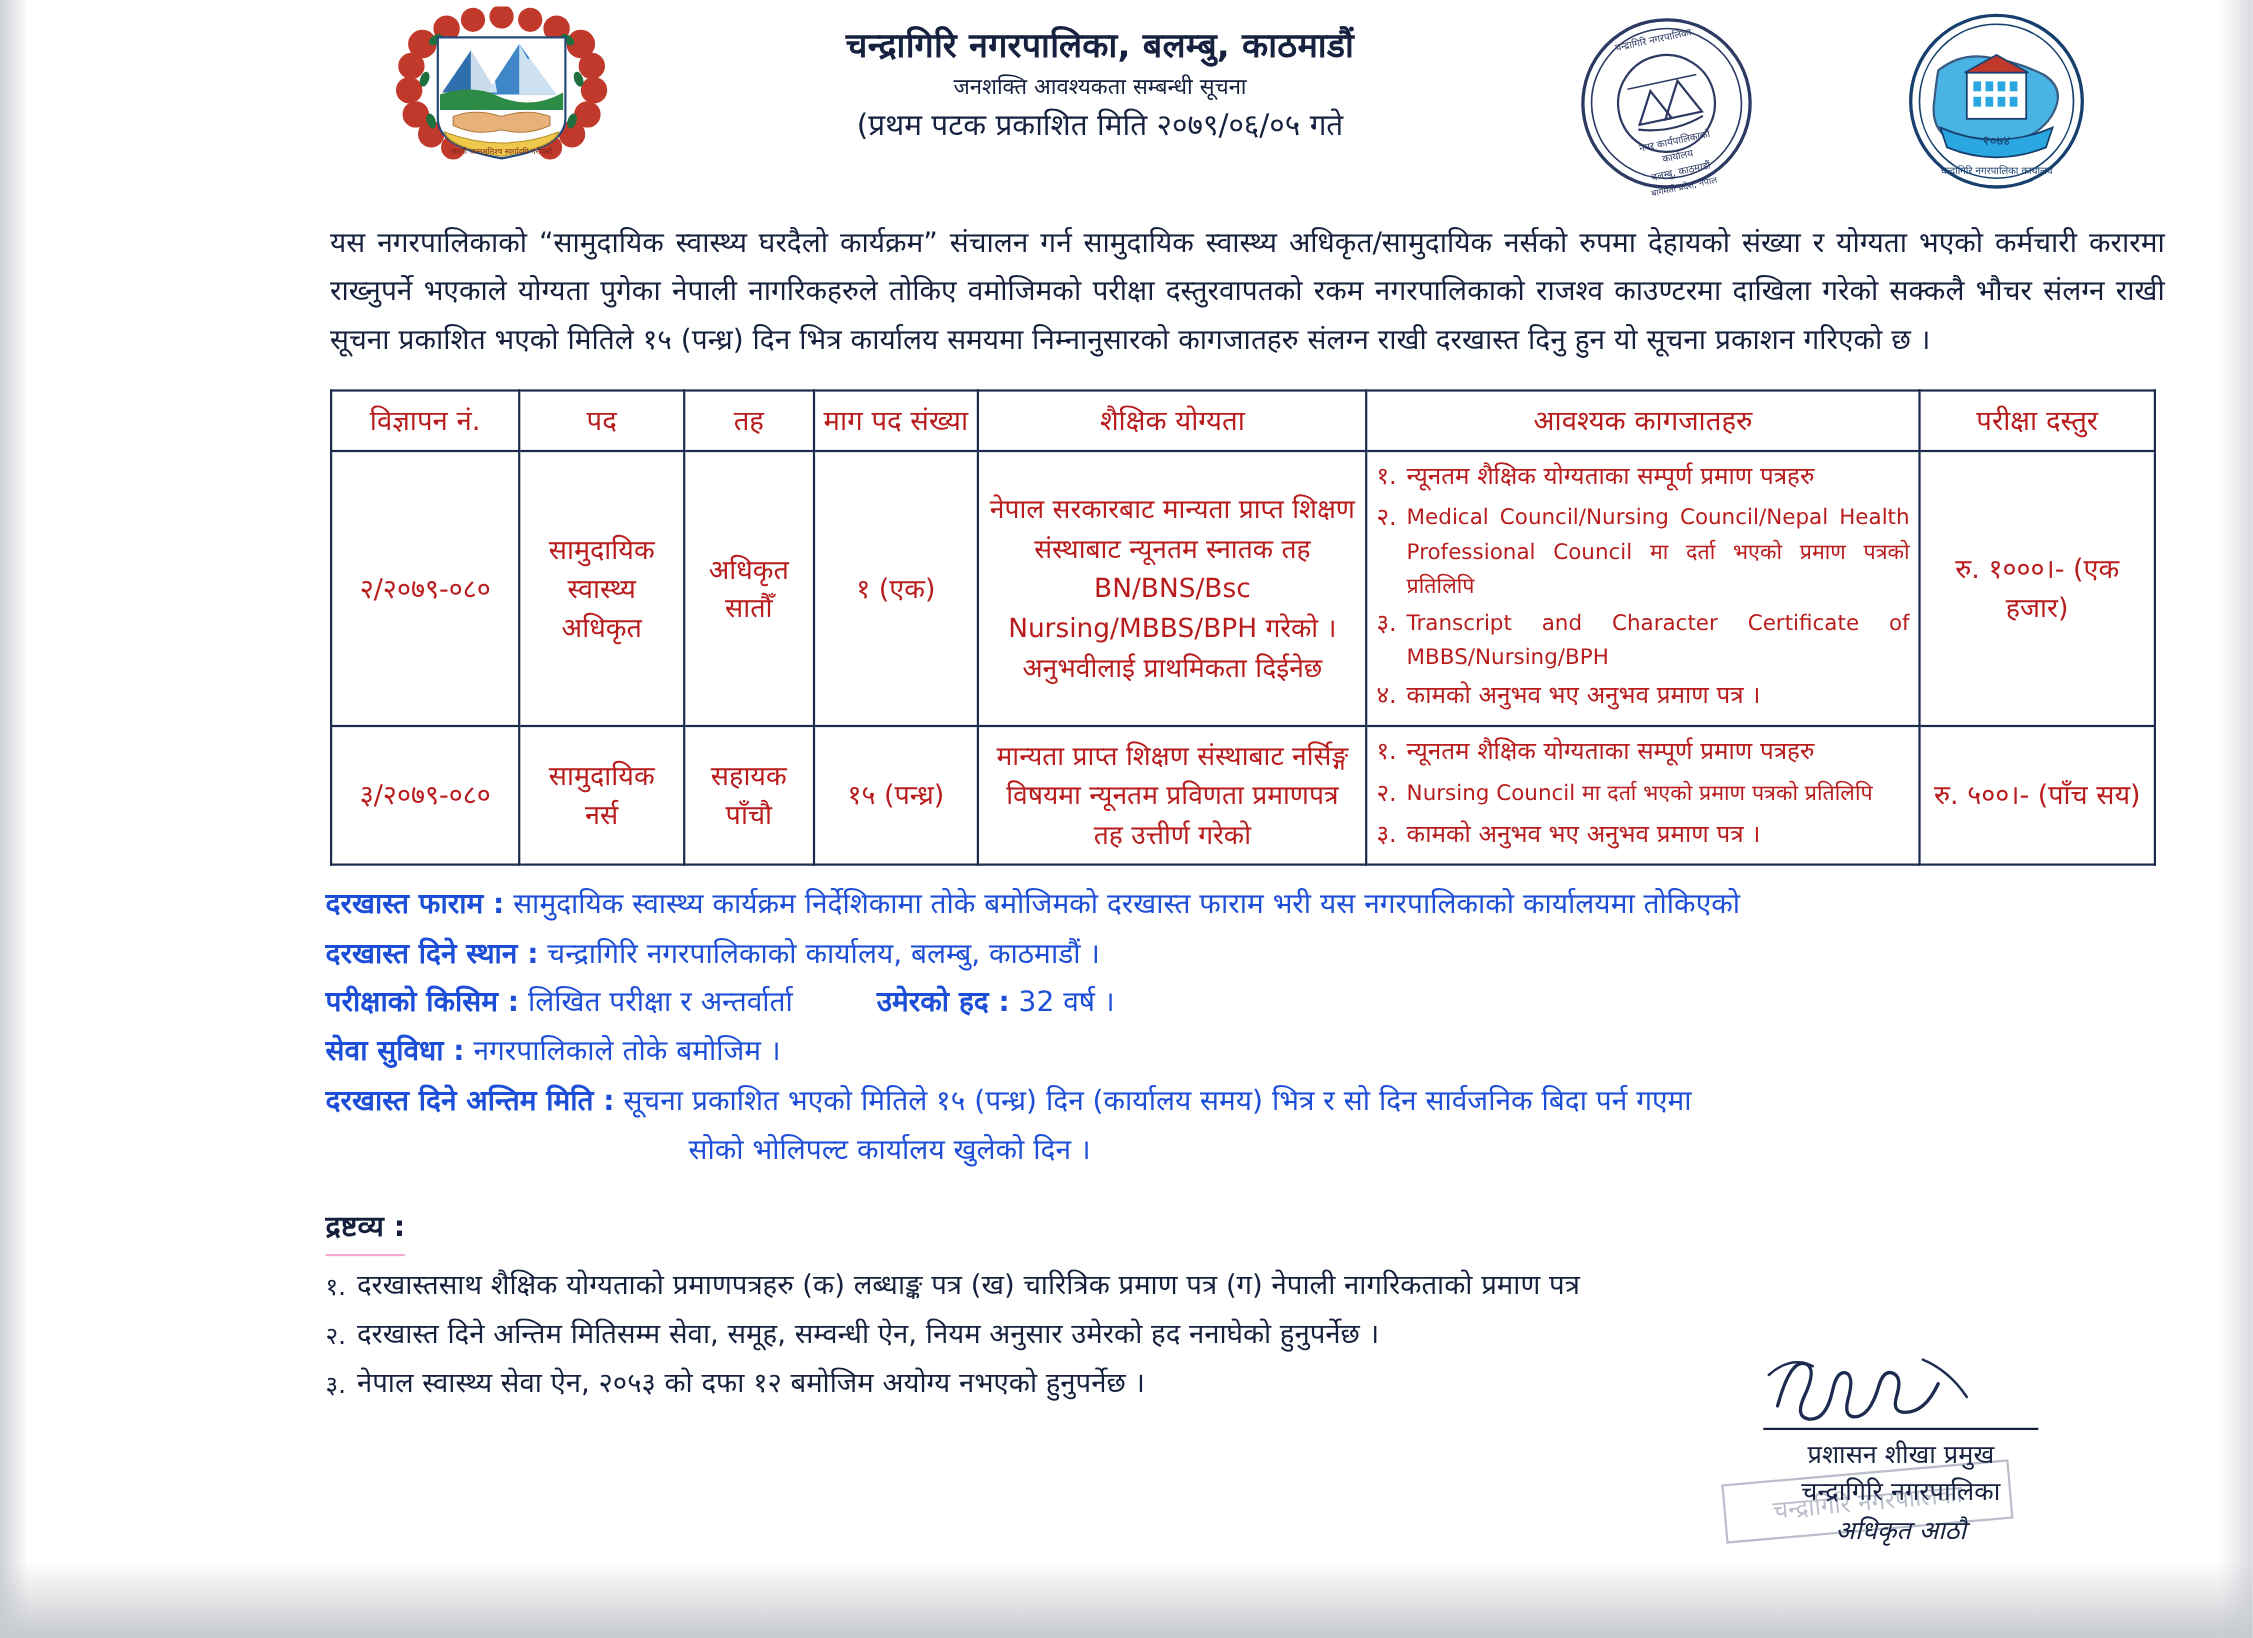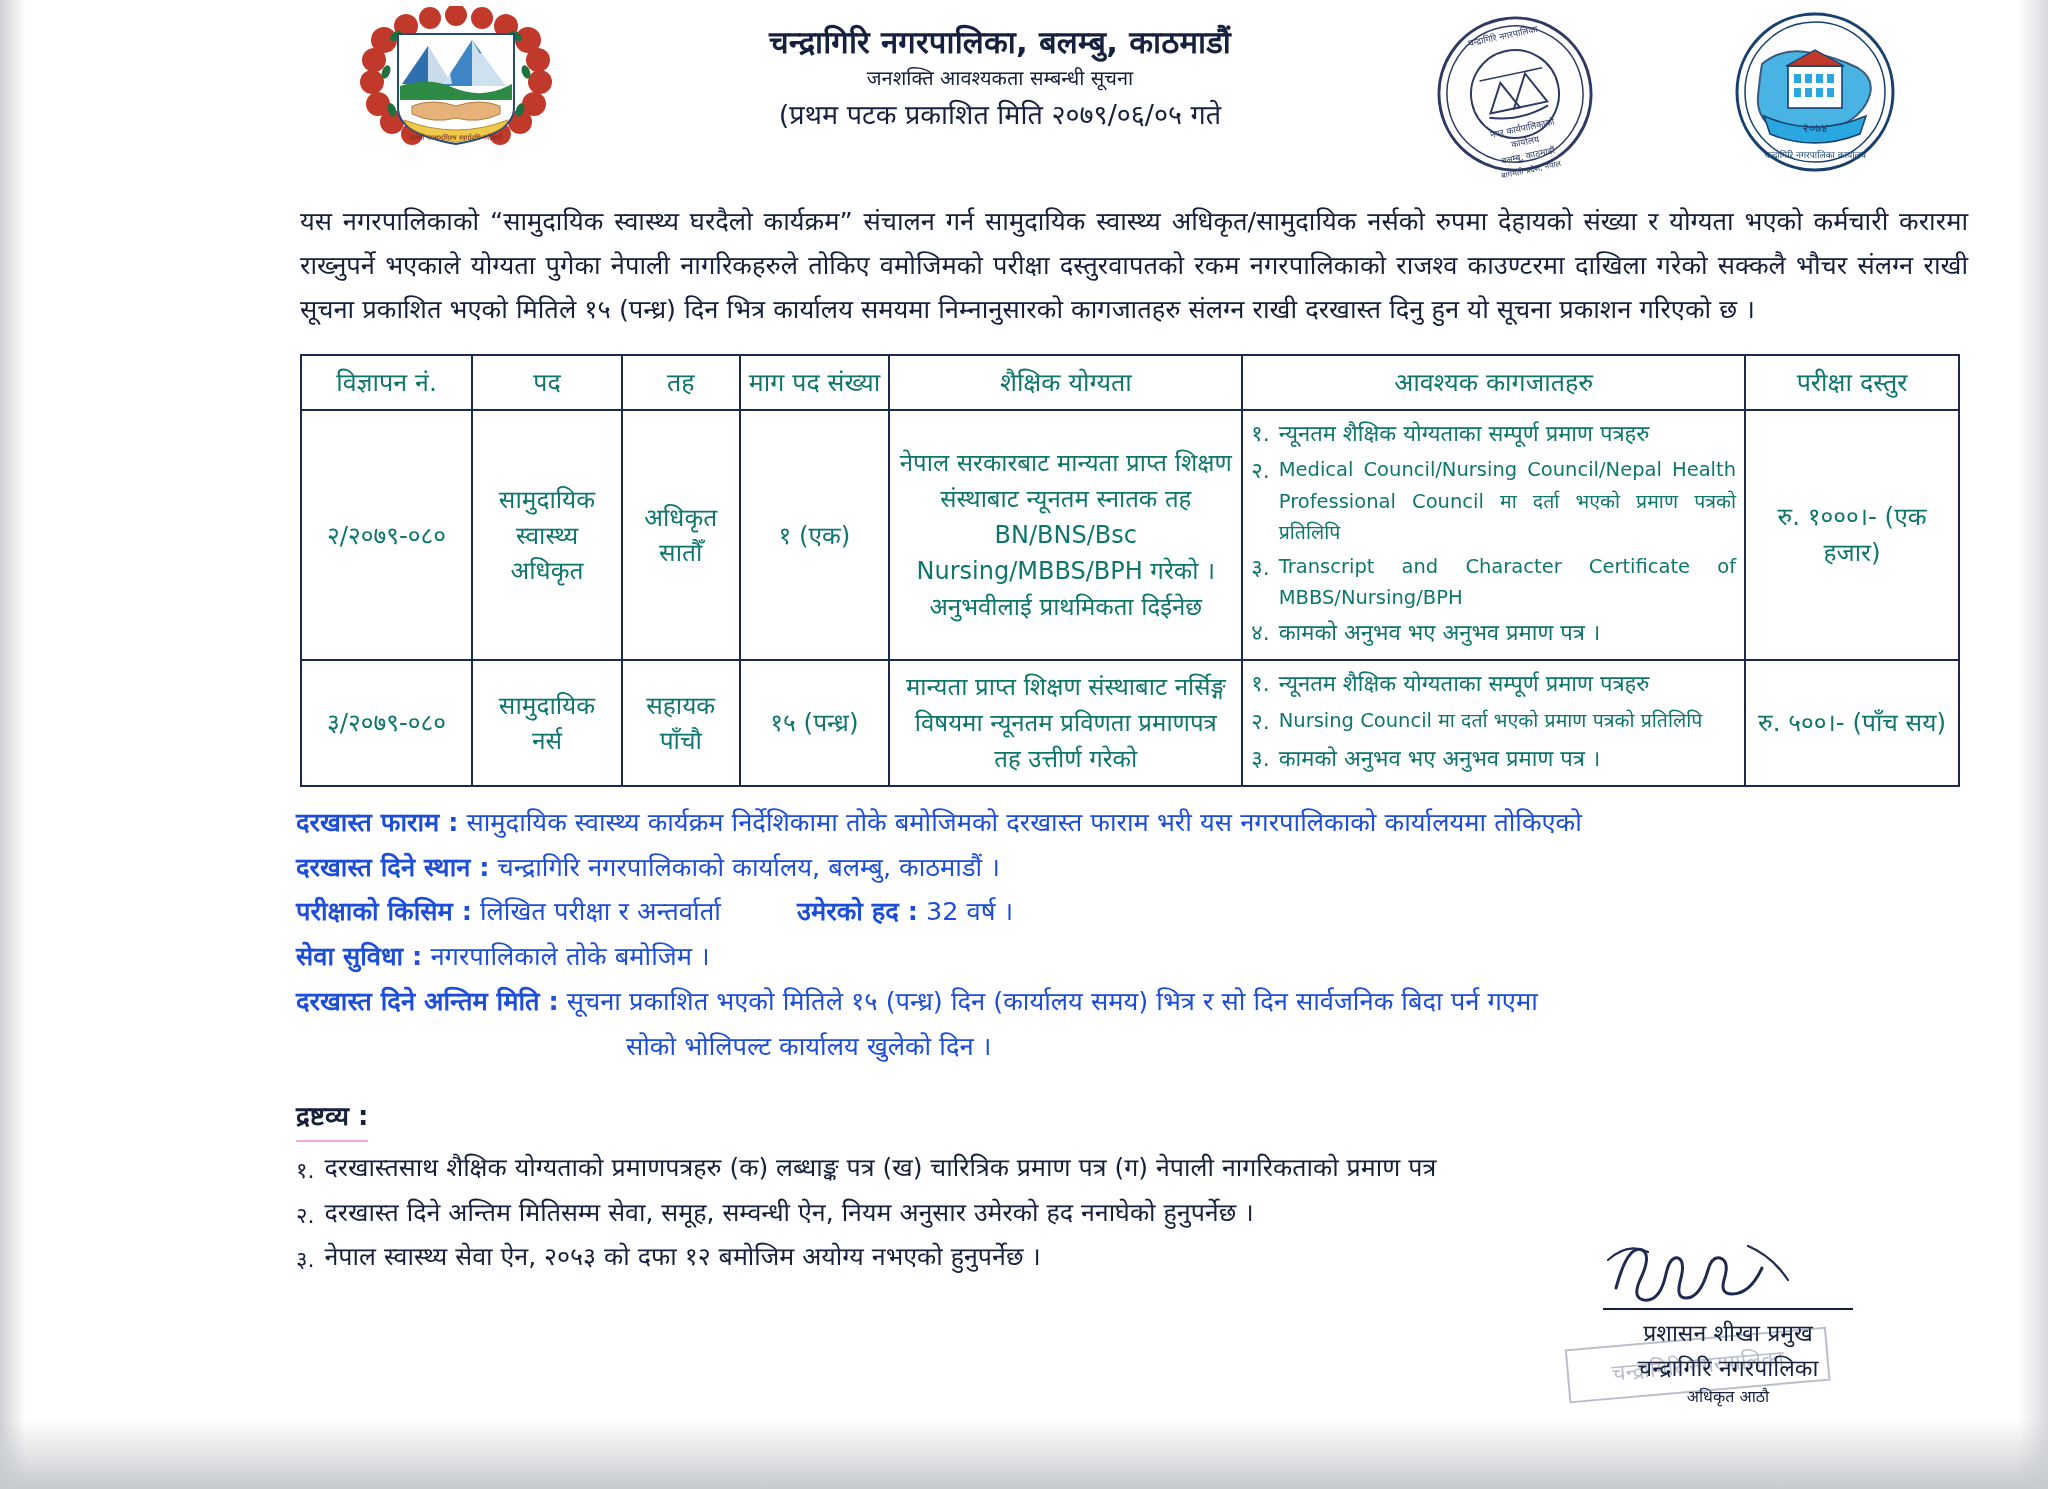--- a/index.html
+++ b/index.html
@@ -99,21 +99,21 @@
   }
 
   
   .table-wrap {
     margin: 22px 0 0 0;
     padding: 0 72px 0 300px;
   }
   table.req {
     border-collapse: collapse;
     width: 1660px;
-    color: #0f766e;
+    color: #b91c1c;
   }
   table.req th, table.req td {
     border: 2px solid #1b2a4d;
     padding: 6px 8px;
     vertical-align: middle;
   }
   table.req th {
     font-size: 25px;
     font-weight: normal;
     text-align: center;
@@ -189,21 +189,21 @@
     position: relative;
   }
   .sig .sigline {
     width: 250px;
     height: 2px;
     background: #14203c;
     margin: 0 auto 6px auto;
   }
   .sig .s1 { font-size: 23px; line-height: 1.5; }
   .sig .s2 { font-size: 23px; line-height: 1.5; }
-  .sig .s3 { font-size: 16px; line-height: 1.5; }
+  .sig .s3 { font-size: 23px; line-height: 1.5; font-style: italic; }
   .sig-stamp {
     position: absolute;
     right: 200px;
     bottom: 60px;
     width: 300px;
     height: 120px;
     opacity: 0.55;
   }
 </style>
 </head>

